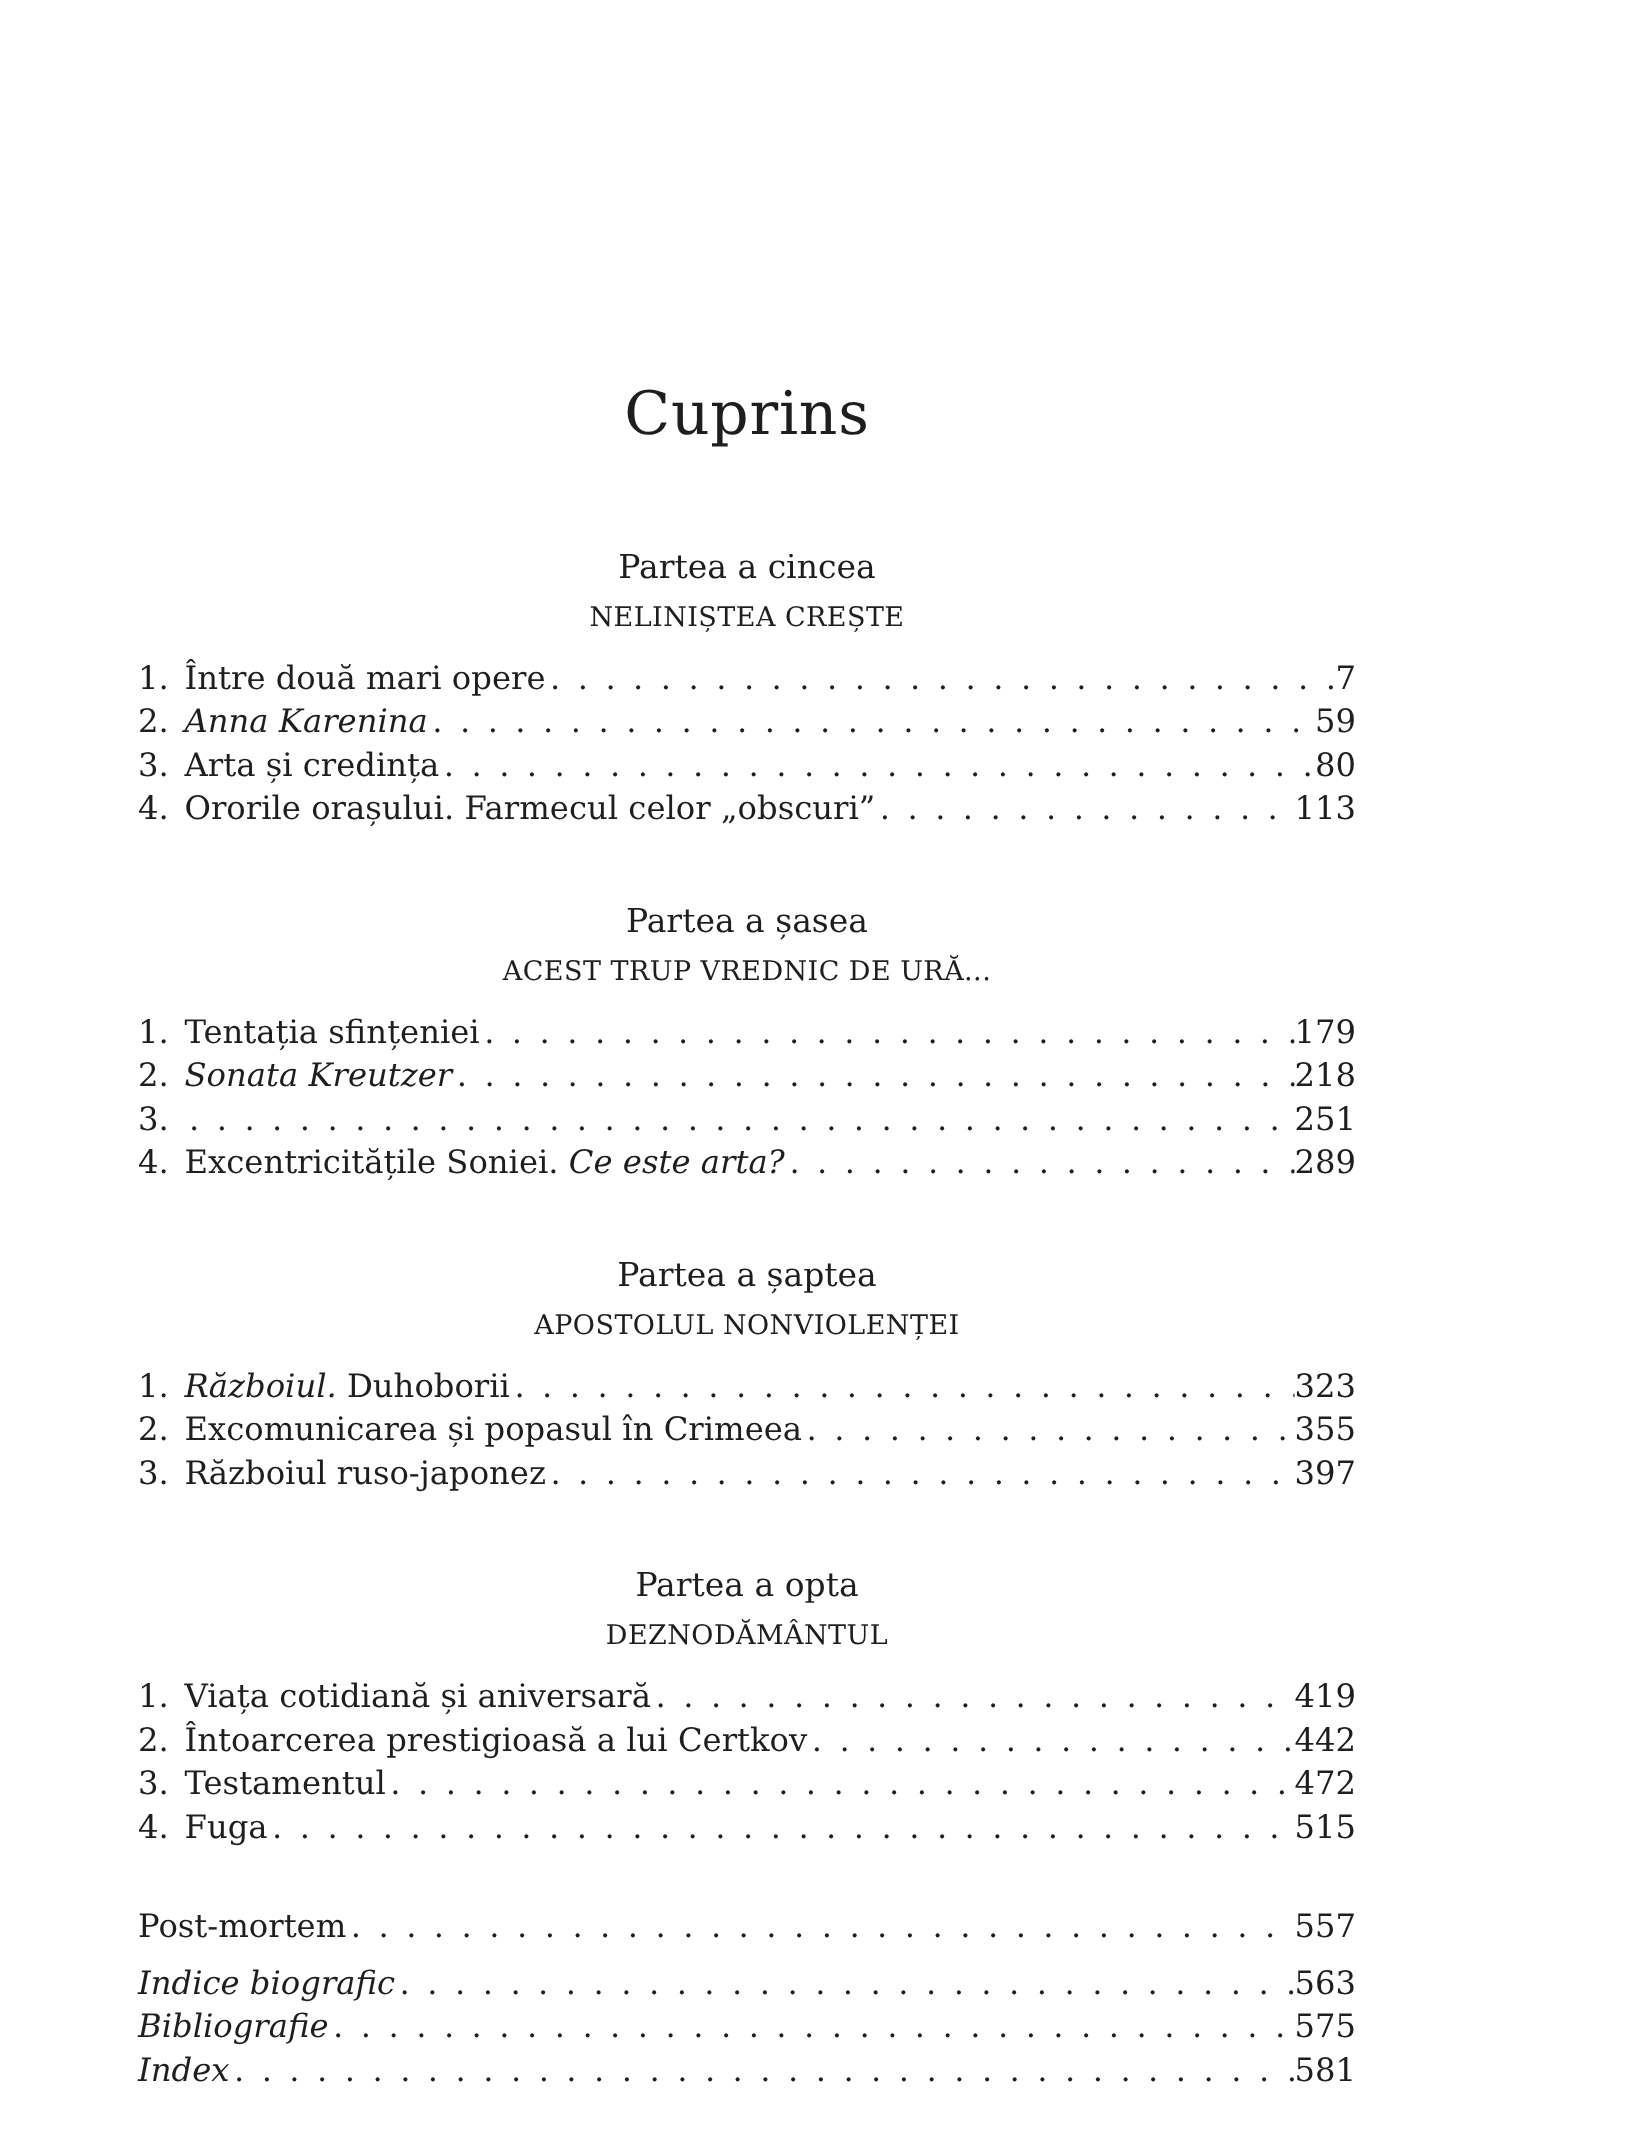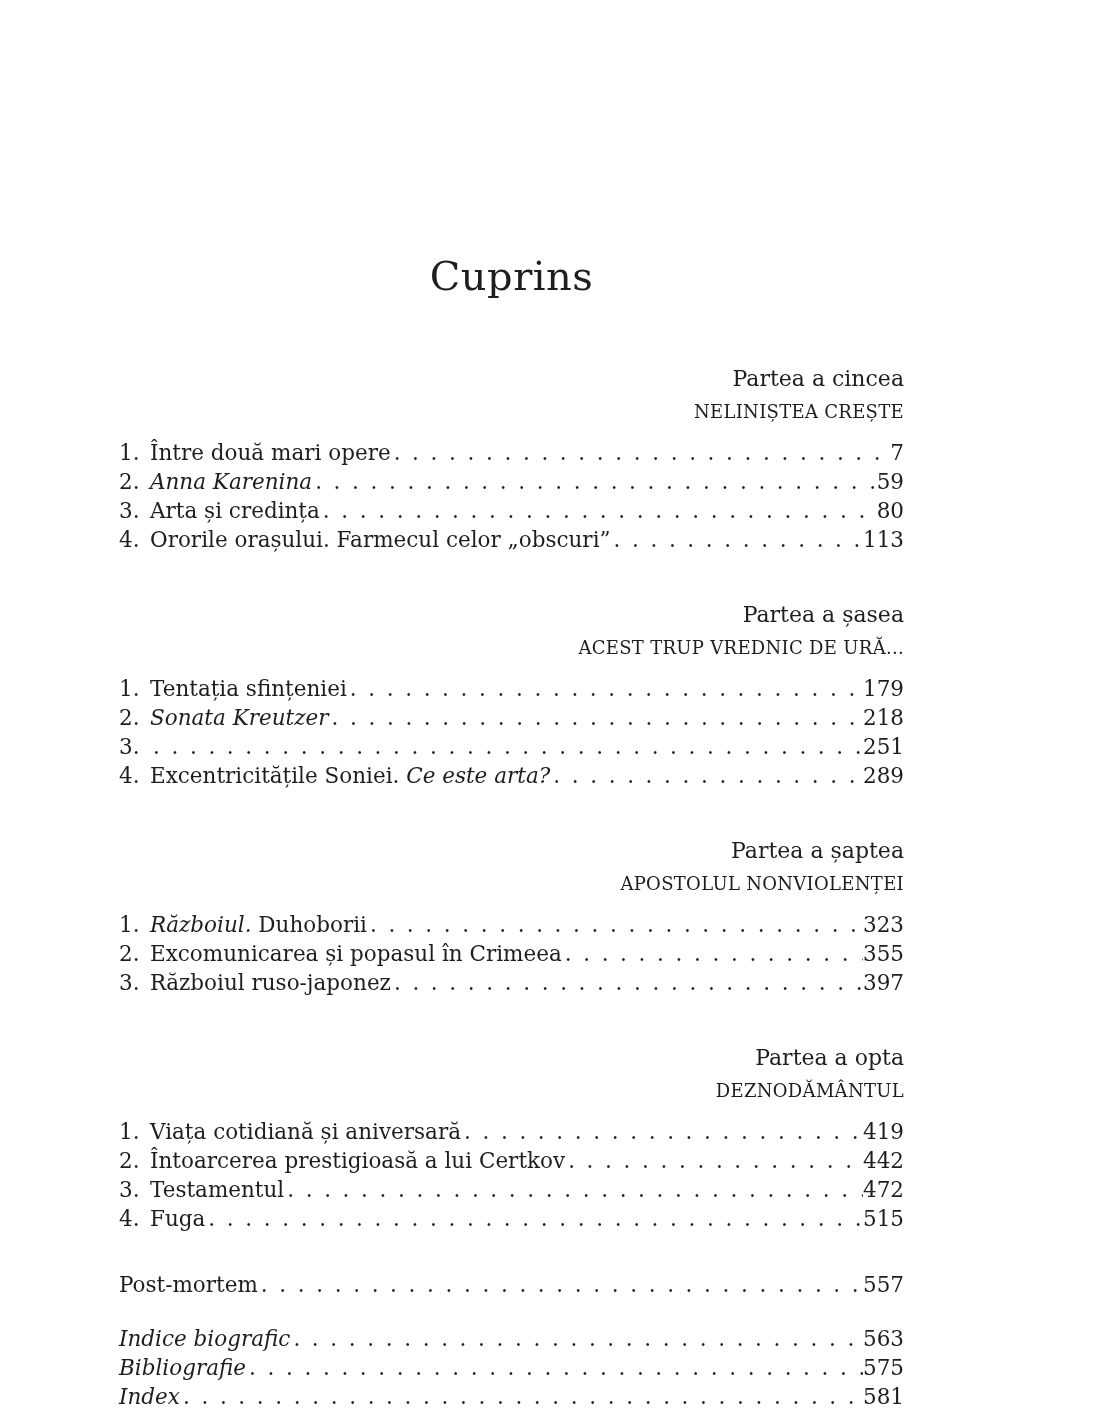--- a/index.html
+++ b/index.html
@@ -11,32 +11,32 @@
     width: 1100px;
     height: 1422px;
     font-family: "DejaVu Serif", "Liberation Serif", serif;
     color: #1e1e1e;
     overflow: hidden;
   }
   .page {
     box-sizing: border-box;
     width: 1100px;
     height: 1422px;
-    padding: 252px 196px 0 119px;
+    padding: 252px 196px 0 92px;
   }
   .title {
     font-size: 40px;
     font-weight: normal;
     line-height: 48px;
     text-align: center;
     margin: 0 0 62px 0;
     letter-spacing: 0.5px;
   }
   .part {
-    text-align: right;
+    text-align: center;
     margin: 44px 0 10px 0;
   }
   .part:first-child { margin-top: 0; }
   .part-label {
     font-size: 22px;
     line-height: 33px;
   }
   .part-title {
     font-size: 18px;
     line-height: 33px;
@@ -60,21 +60,21 @@
     flex: 1 1 auto;
     overflow: hidden;
     padding-left: 3px;
   }
   .dots::after {
     content: ". . . . . . . . . . . . . . . . . . . . . . . . . . . . . . . . . . . . . . . . . . . . . . . . . . . . . . . . . . . . . . . . . . . . . . . .";
     letter-spacing: 2.4px;
   }
   .pg { flex: 0 0 auto; }
   .closing { margin-top: 37px; }
-  .backmatter { margin-top: 25px; }
+  .backmatter { margin-top: 9px; }
 </style>
 </head>
 <body>
 
 <div class="page">
   <h1 class="title">Cuprins</h1>
   <div id="toc-root">
       <div class="part">
         <div class="part-label">Partea a cincea</div>
         <div class="part-title">NELINIȘTEA CREȘTE</div>

